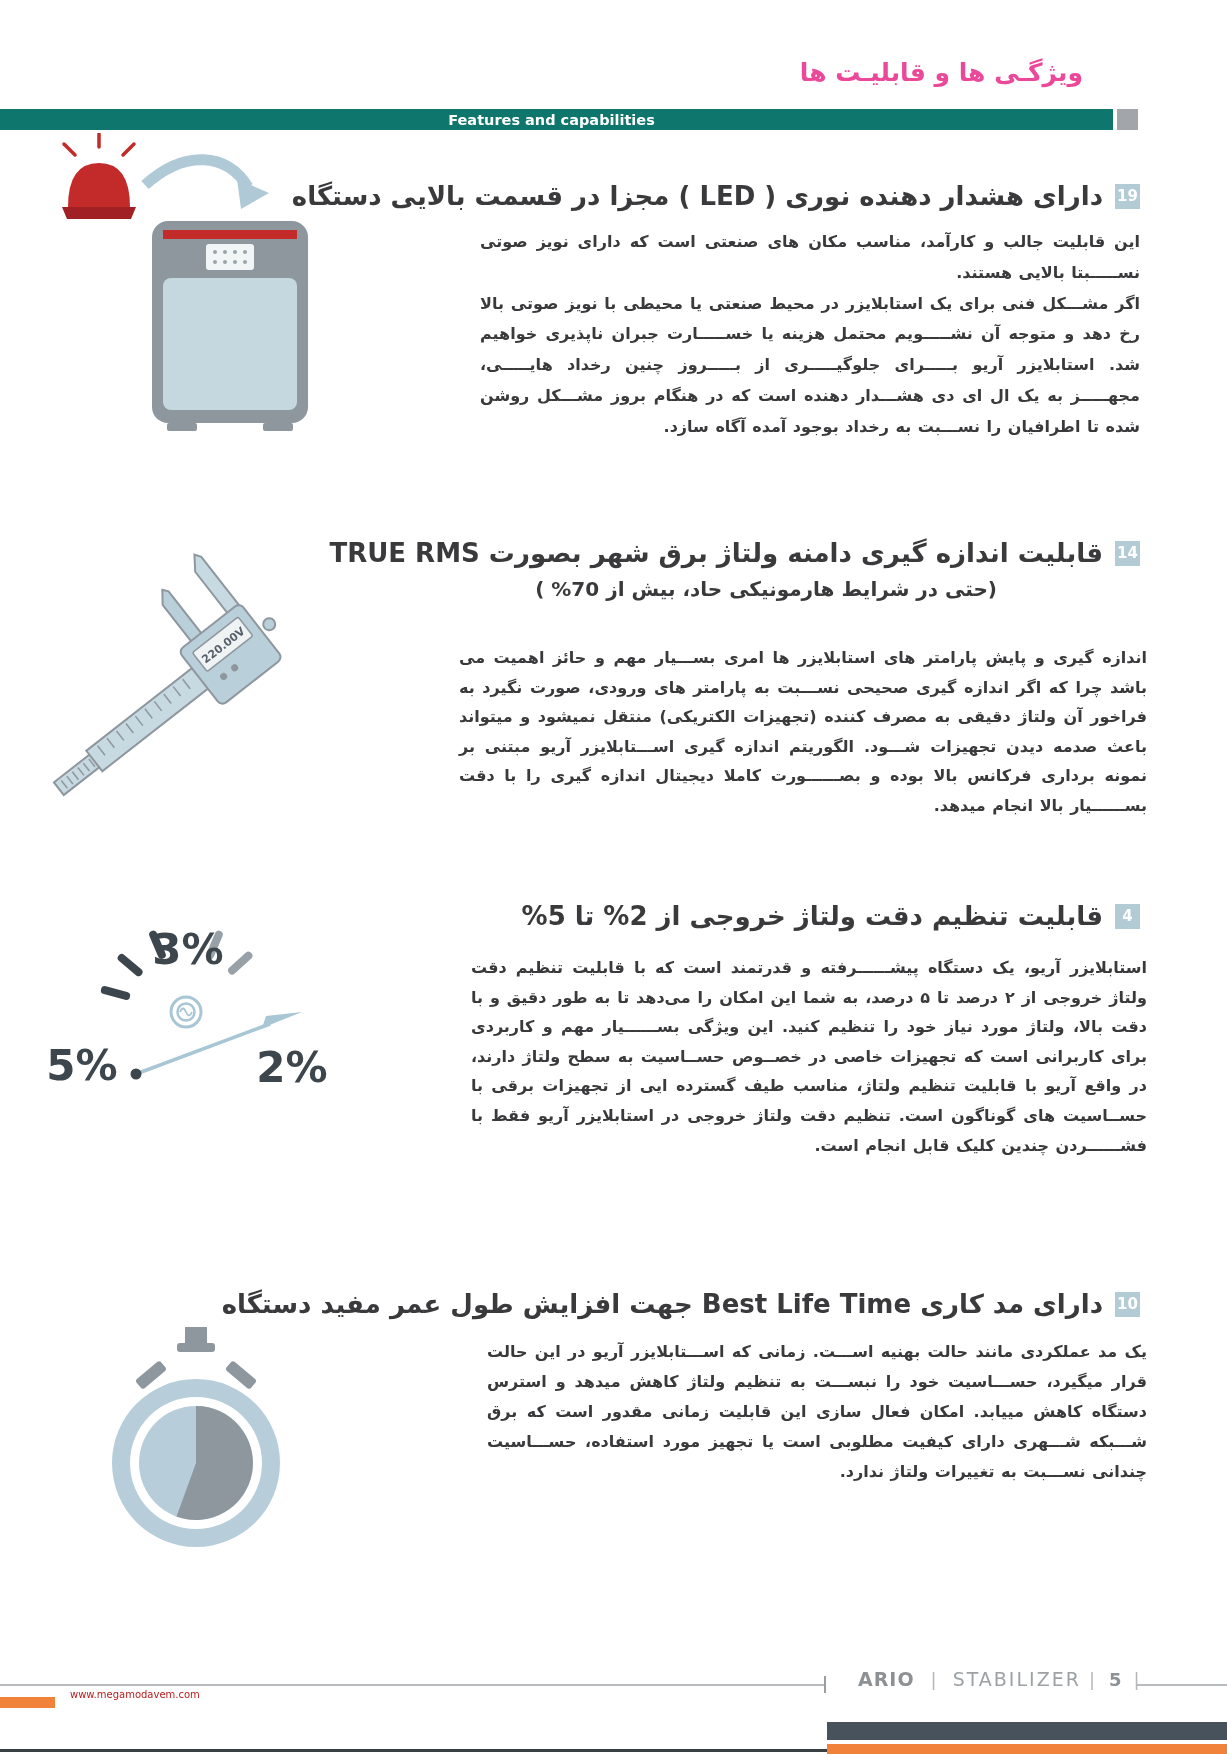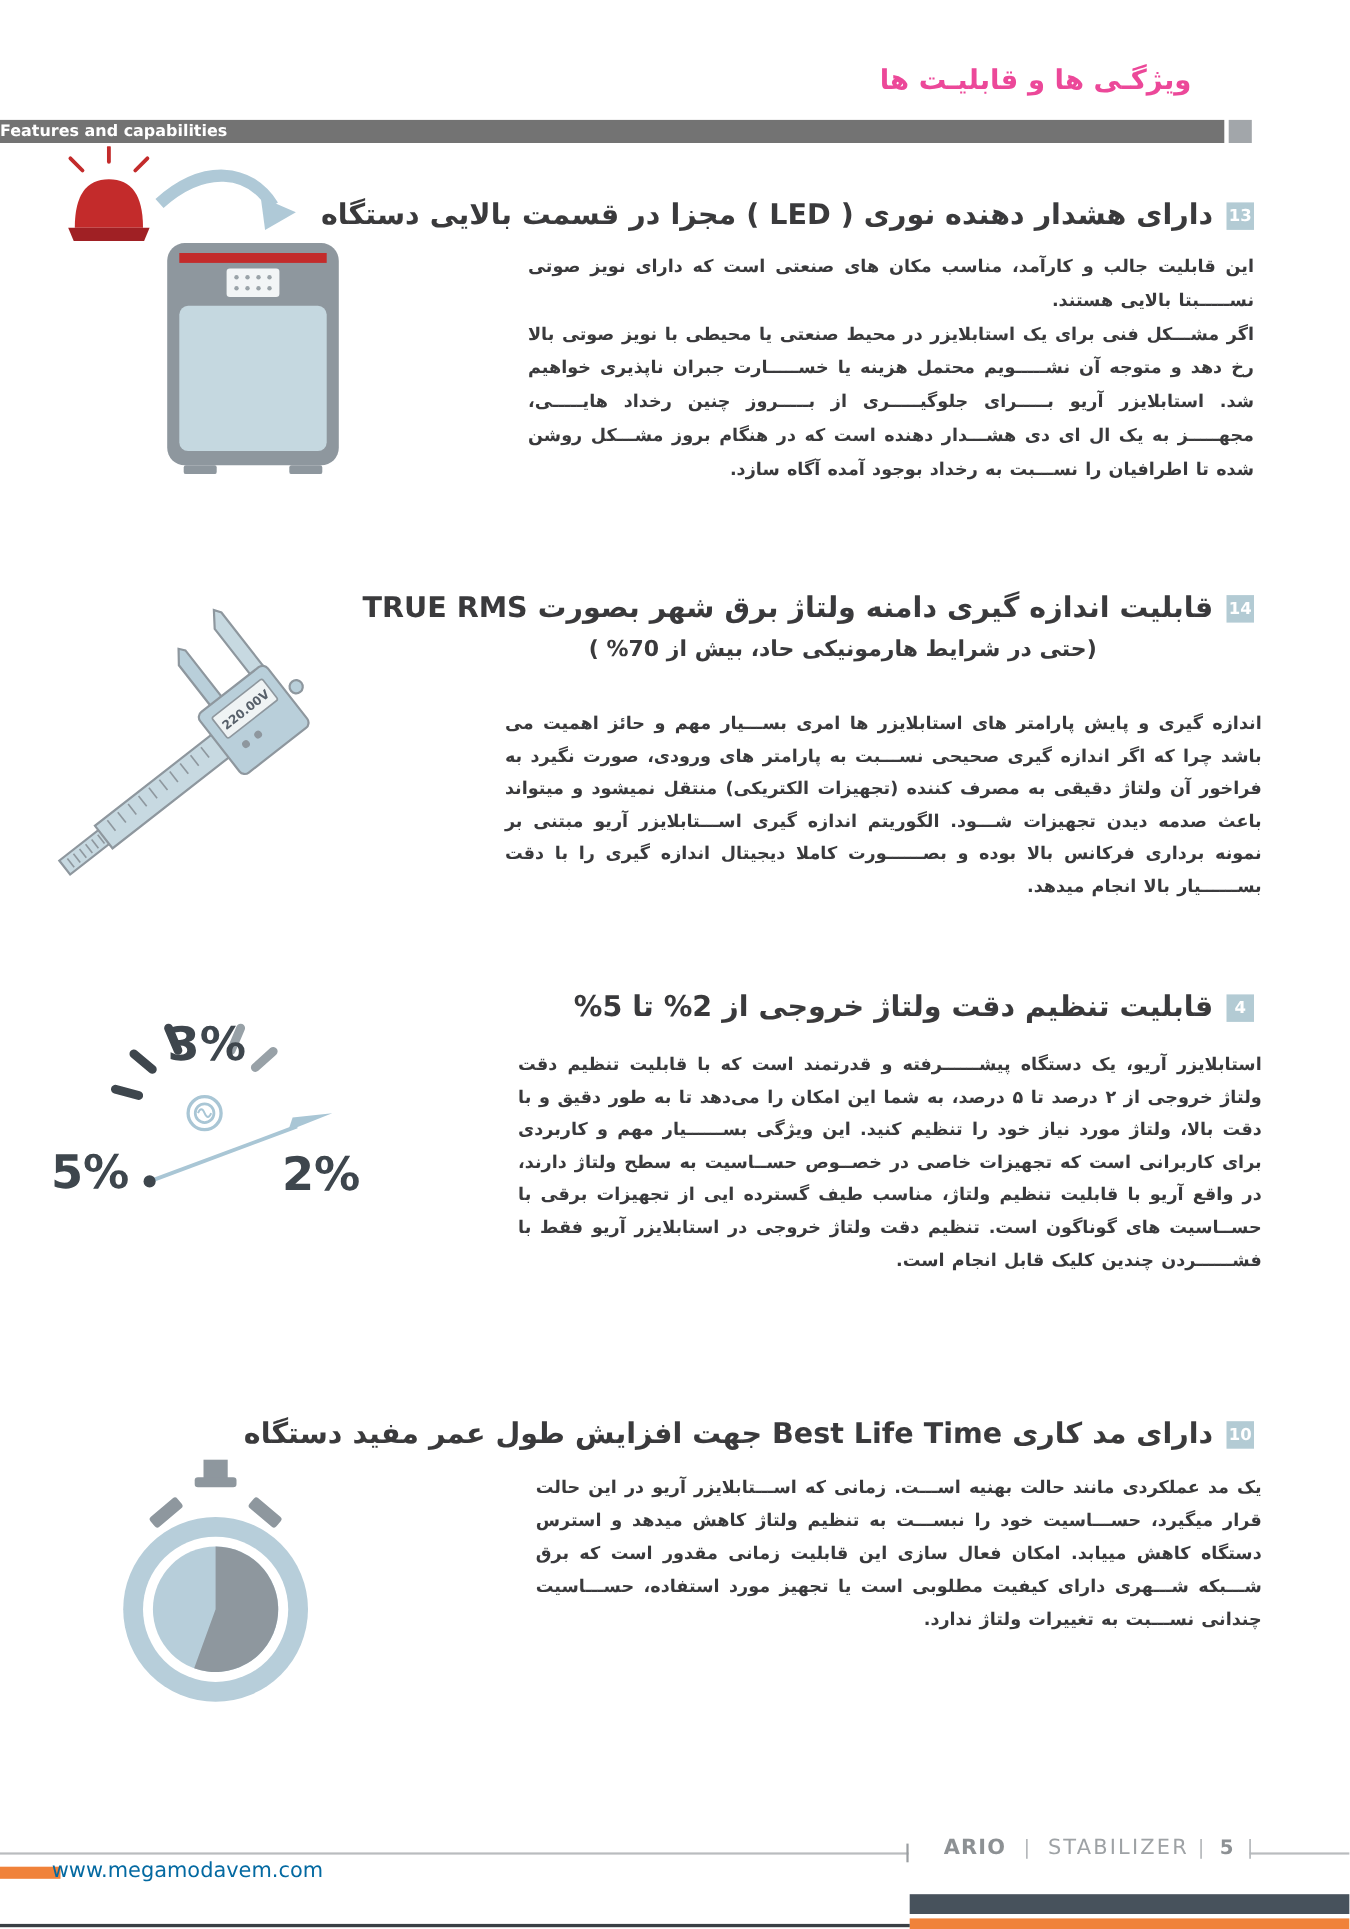--- a/index.html
+++ b/index.html
@@ -2,39 +2,39 @@
 <html><head>
 <meta charset="utf-8">
 <style>
   html,body{margin:0;padding:0;background:#fff;}
   .page{position:relative;width:1227px;height:1754px;background:#fff;overflow:hidden;
         font-family:"DejaVu Sans",sans-serif;}
   .fa{direction:rtl;}
   .abs{position:absolute;}
   
   .page-title{top:58px;right:144px;color:#ec4899;font-size:25px;font-weight:bold;}
-  .header-bar{top:109px;left:0;width:1113px;height:21px;background:#737373;
-              display:flex;align-items:center;justify-content:flex-start;padding-right:10px;box-sizing:border-box;}
+  .header-bar{top:109px;left:0;width:1113px;height:21px;background:#0f766e;
+              display:flex;align-items:center;justify-content:center;padding-right:10px;box-sizing:border-box;}
   .header-bar span{color:#fff;font-size:14.5px;font-weight:bold;}
   .header-square{top:109px;left:1117px;width:21px;height:21px;background:#A2A6AA;}
   
   .h-row{display:flex;align-items:center;gap:12px;}
   .badge{width:25px;height:25px;background:#B3CBD4;color:#fff;font-size:15px;font-weight:bold;
          display:flex;align-items:center;justify-content:center;flex:0 0 25px;}
   .h-text{color:#3A3A3C;font-size:26px;font-weight:bold;white-space:nowrap;}
   .h-sub{color:#3A3A3C;font-size:20px;font-weight:bold;}
   
   .body-text{color:#3A3A3C;font-size:16px;font-weight:bold;text-align:justify;word-spacing:1px;}
   .body-text p{margin:0;}
   
   .f-rule{top:1684px;left:0;width:826px;height:2px;background:#B9BCBE;}
   .f-tick{top:1676px;left:824px;width:2px;height:17px;background:#9A9EA1;}
   .f-rule-r{top:1684px;left:1136px;width:91px;height:2px;background:#B9BCBE;}
   .f-chip{top:1697px;left:0;width:55px;height:11px;background:#F0823A;}
-  .f-site{top:1689px;left:47px;color:#0369a1;font-size:19px;}
+  .f-site{top:1689px;left:70px;color:#b91c1c;font-size:10px;}
   .f-brandline{top:1668px;left:858px;width:276px;display:flex;align-items:center;}
   .f-brand{color:#8D9194;font-size:19px;font-weight:bold;letter-spacing:1px;}
   .f-div{color:#B4B7BA;font-size:18px;margin:0 16px;}
   .f-product{color:#9EA2A5;font-size:19px;letter-spacing:2px;}
   .f-page{color:#8D9194;font-size:18px;font-weight:bold;margin:0 6px;}
   .f-slate{top:1722px;left:827px;width:400px;height:18px;background:#47525C;}
   .f-orange{top:1744px;left:827px;width:400px;height:10px;background:#F0823A;}
   .f-baseline{top:1749px;left:0;width:827px;height:3px;background:#3A3F44;}
 </style>
 </head>
@@ -42,21 +42,21 @@
 
 <div class="page">
 
   <div class="abs page-title fa">ویژگـی ها و قابلیـت ها</div>
   <div class="abs header-bar">
     <span>Features and capabilities</span>
   </div>
   <div class="abs header-square"></div>
 
   <div class="abs h-row fa" style="top:181px;right:87px;">
-    <span class="badge">13</span>
+    <span class="badge">19</span>
     <span class="h-text">دارای هشدار دهنده نوری ( LED ) مجزا در قسمت بالایی دستگاه</span>
   </div>
   <div class="abs body-text fa" style="top:227px;right:87px;width:660px;line-height:30.8px;">
     <p>این قابلیت جالب و کارآمد، مناسب مکان های صنعتی است که دارای نویز صوتی نســـــبتا بالایی هستند.</p>
     <p>اگر مشـــکل فنی برای یک استابلایزر در محیط صنعتی یا محیطی با نویز صوتی بالا رخ دهد و متوجه آن نشـــــویم محتمل هزینه یا خســـــارت جبران ناپذیری خواهیم شد. استابلایزر آریو بـــــرای جلوگیـــــری از بـــــروز چنین رخداد هایـــــی، مجهـــــز به یک ال ای دی هشـــدار دهنده است که در هنگام بروز مشـــکل روشن شده تا اطرافیان را نســـبت به رخداد بوجود آمده آگاه سازد.</p>
   </div>
   <div class="abs" style="top:133px;left:55px;">
     <svg width="265" height="300" viewBox="0 0 265 300">
       <g stroke="#C32B2B" stroke-width="3.5" stroke-linecap="round">
         <line x1="20" y1="22" x2="9" y2="11"></line>

